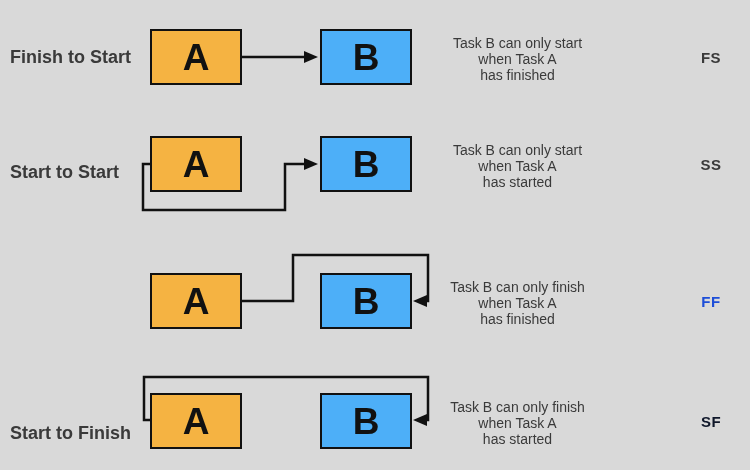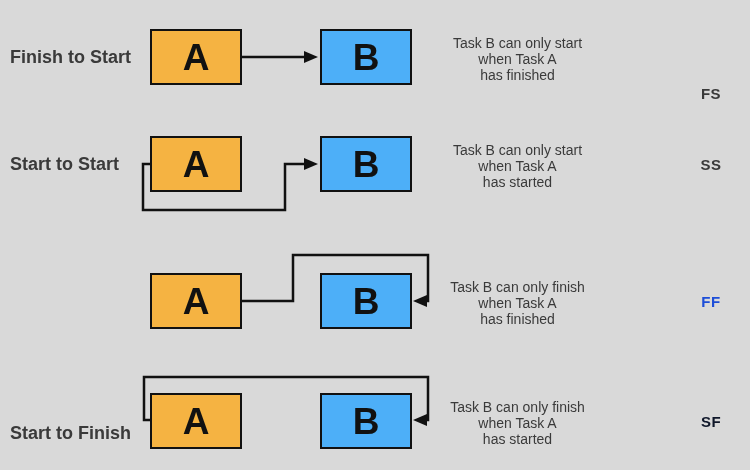--- a/index.html
+++ b/index.html
@@ -102,25 +102,25 @@
       <span class="task-letter">A</span>
     </div>
     <div class="task-box task-b" style="background: rgb(77, 175, 248); border-color: rgb(17, 17, 17);">
       <span class="task-letter">B</span>
     </div>
     <div class="description" style="color: rgb(58, 58, 58);">
       <span>Task B can only start</span>
       <span>when Task A</span>
       <span>has finished</span>
     </div>
-    <div class="code" style="color: rgb(58, 58, 58); margin-top: 36px;">FS</div>
+    <div class="code" style="color: rgb(58, 58, 58);">FS</div>
   </div>
 
   <div class="row row-2">
-    <div class="row-label" style="color: rgb(58, 58, 58);">Start to Start</div>
+    <div class="row-label" style="color: rgb(58, 58, 58); margin-top: 8px;">Start to Start</div>
     <div class="task-box task-a" style="background: rgb(245, 179, 66); border-color: rgb(17, 17, 17);">
       <span class="task-letter">A</span>
     </div>
     <div class="task-box task-b" style="background: rgb(77, 175, 248); border-color: rgb(17, 17, 17);">
       <span class="task-letter">B</span>
     </div>
     <div class="description" style="color: rgb(58, 58, 58);">
       <span>Task B can only start</span>
       <span>when Task A</span>
       <span>has started</span>

